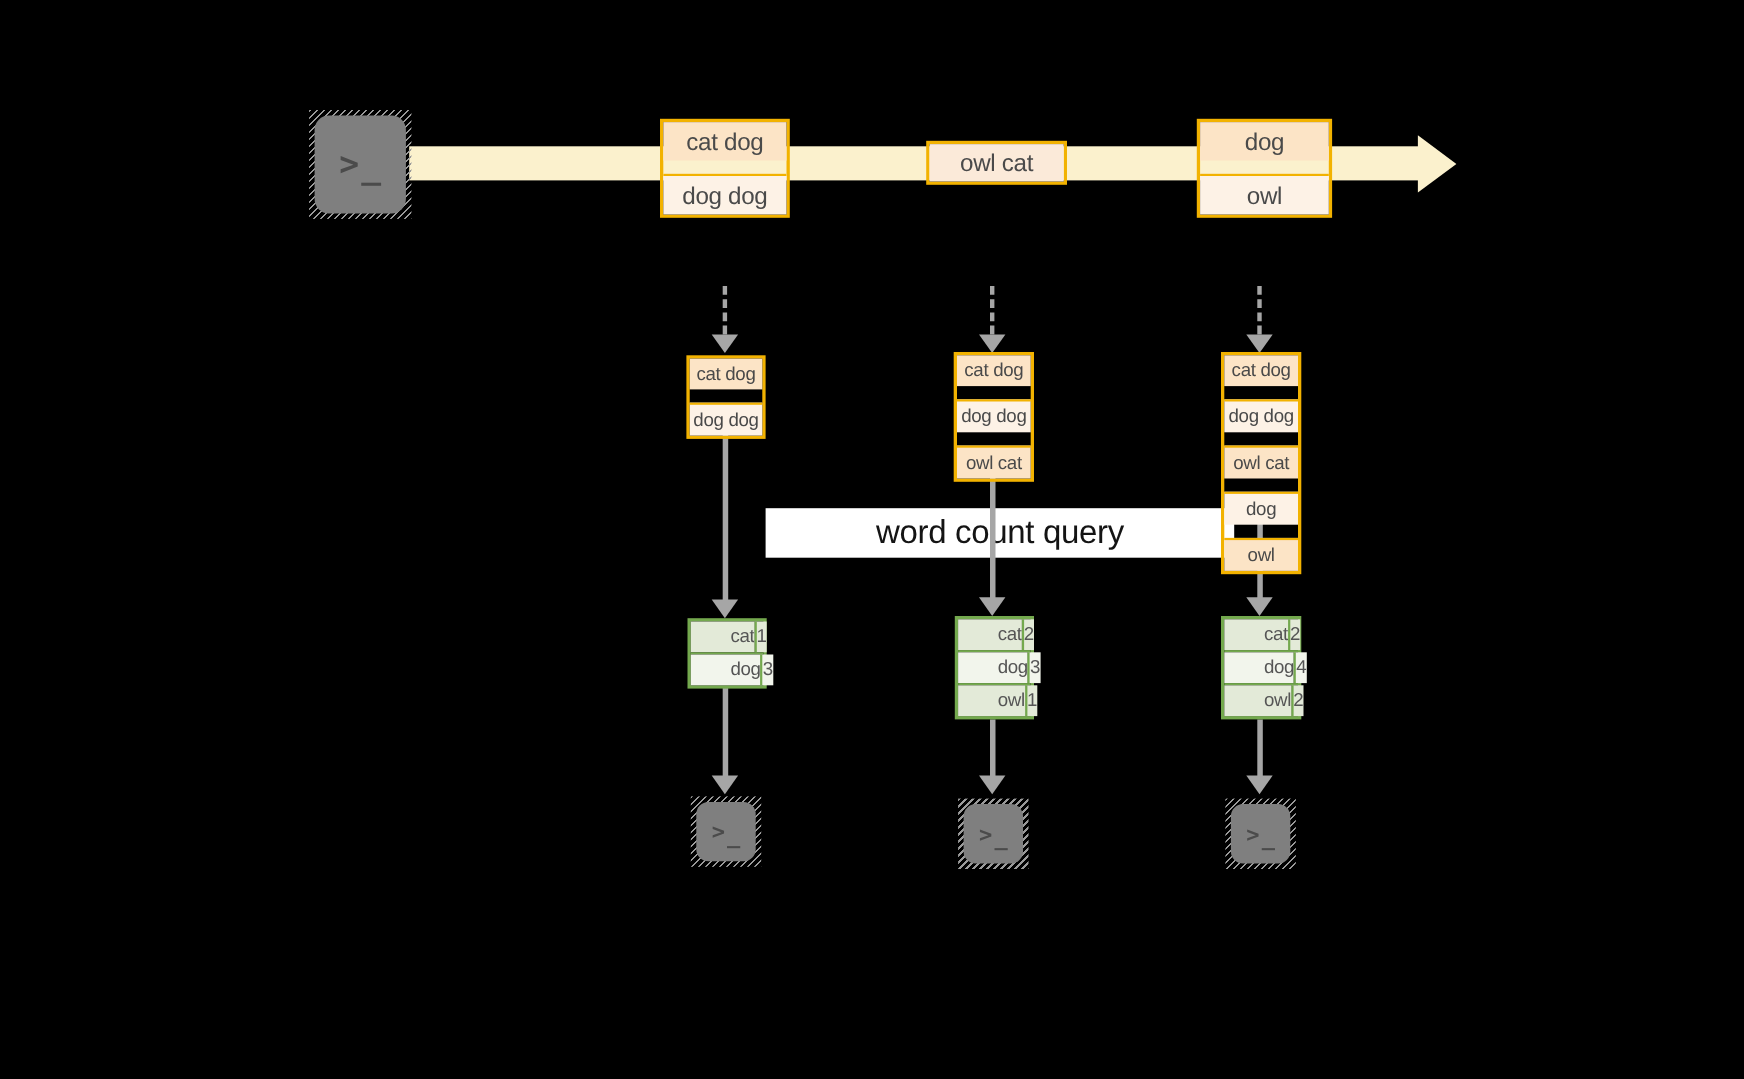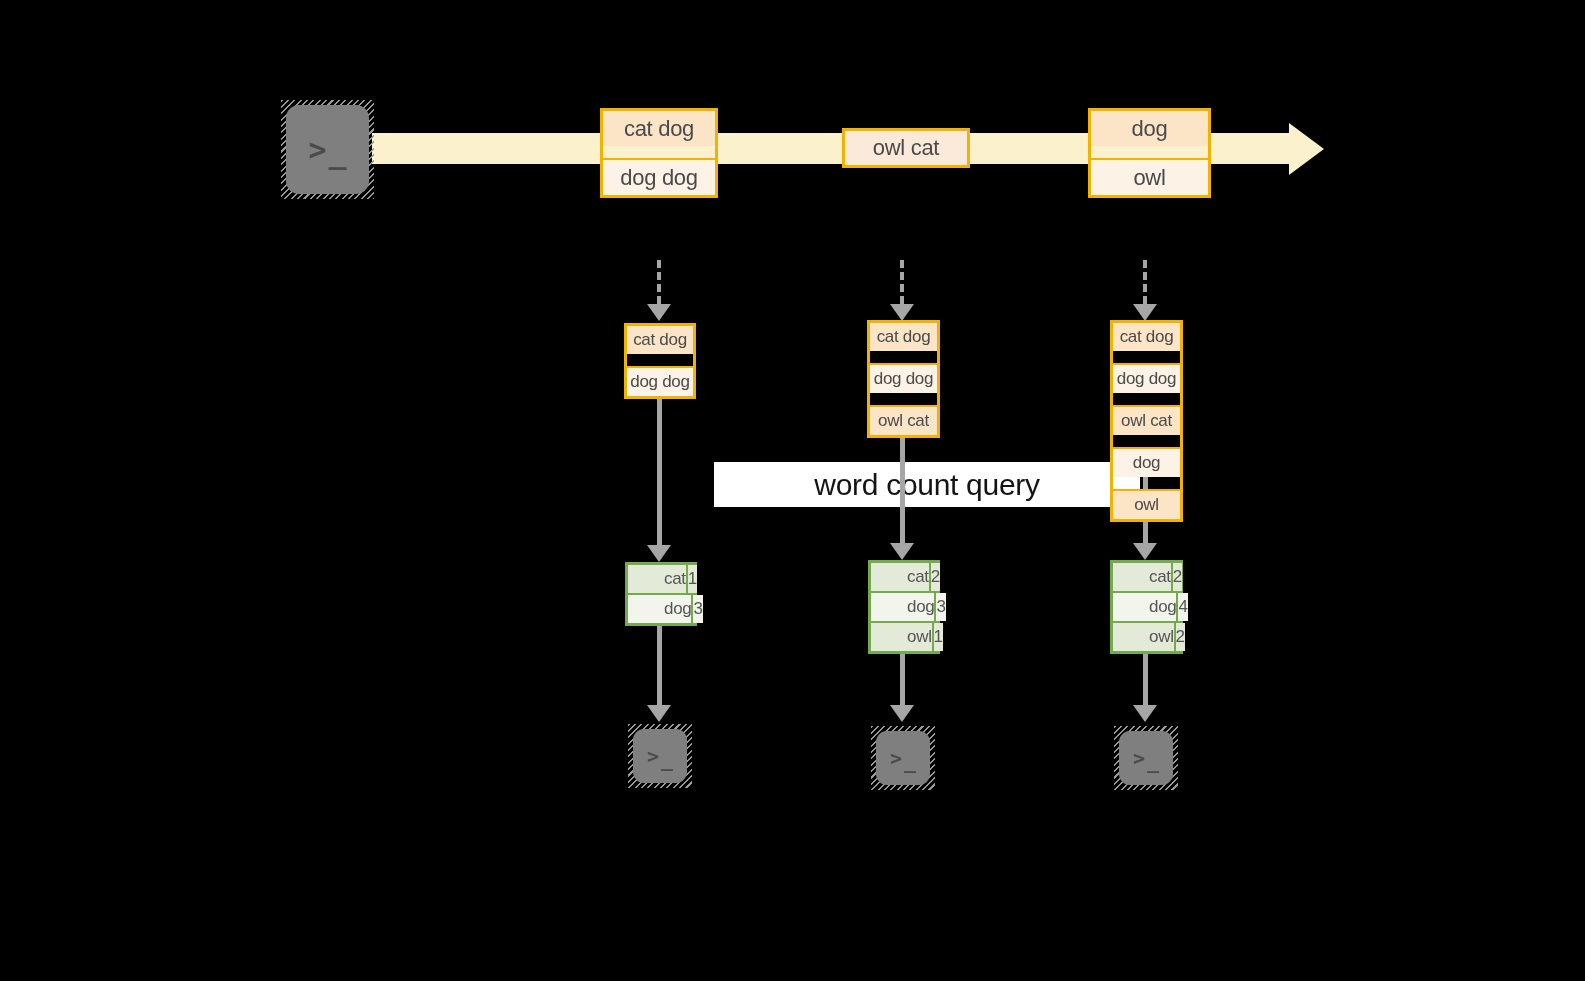--- a/index.html
+++ b/index.html
@@ -20,21 +20,21 @@
   .obox.single .orow{background:#fbead9;}
   .stream-box .orow{height:35px;font-size:22px;}
   .stream-box.single .orow{height:34px;}
   .state-box .orow{height:28px;font-size:17px;}
   
   .dash-line{position:absolute;width:0;border-left:4px dashed #a6a6a6;z-index:3;}
   .solid-line{position:absolute;width:5px;background:#a6a6a6;z-index:3;}
   .head-down{position:absolute;width:0;height:0;z-index:3;
     border-left:12px solid transparent;border-right:12px solid transparent;border-top:17px solid #a6a6a6;}
   
-  .banner{position:absolute;left:714px;top:462px;width:426px;height:45px;background:#ffffff;z-index:2;
+  .banner{position:absolute;left:696px;top:462px;width:426px;height:45px;background:#ffffff;z-index:2;
     display:flex;align-items:center;justify-content:center;}
   .banner span{font-size:30px;color:#141414;letter-spacing:-0.3px;}
   
   .gtable{position:absolute;border:3px solid #74a94e;z-index:4;display:flex;flex-direction:column;}
   .grow{display:flex;}
   .grow + .grow{border-top:2px solid #74a94e;}
   .gcell{display:flex;align-items:center;justify-content:center;height:28px;
     color:#555;font-size:17px;letter-spacing:-0.3px;}
   .gcell.word{flex:1.6;padding-left:36px;}
   .gcell.num{flex:1;border-left:2px solid #74a94e;}

